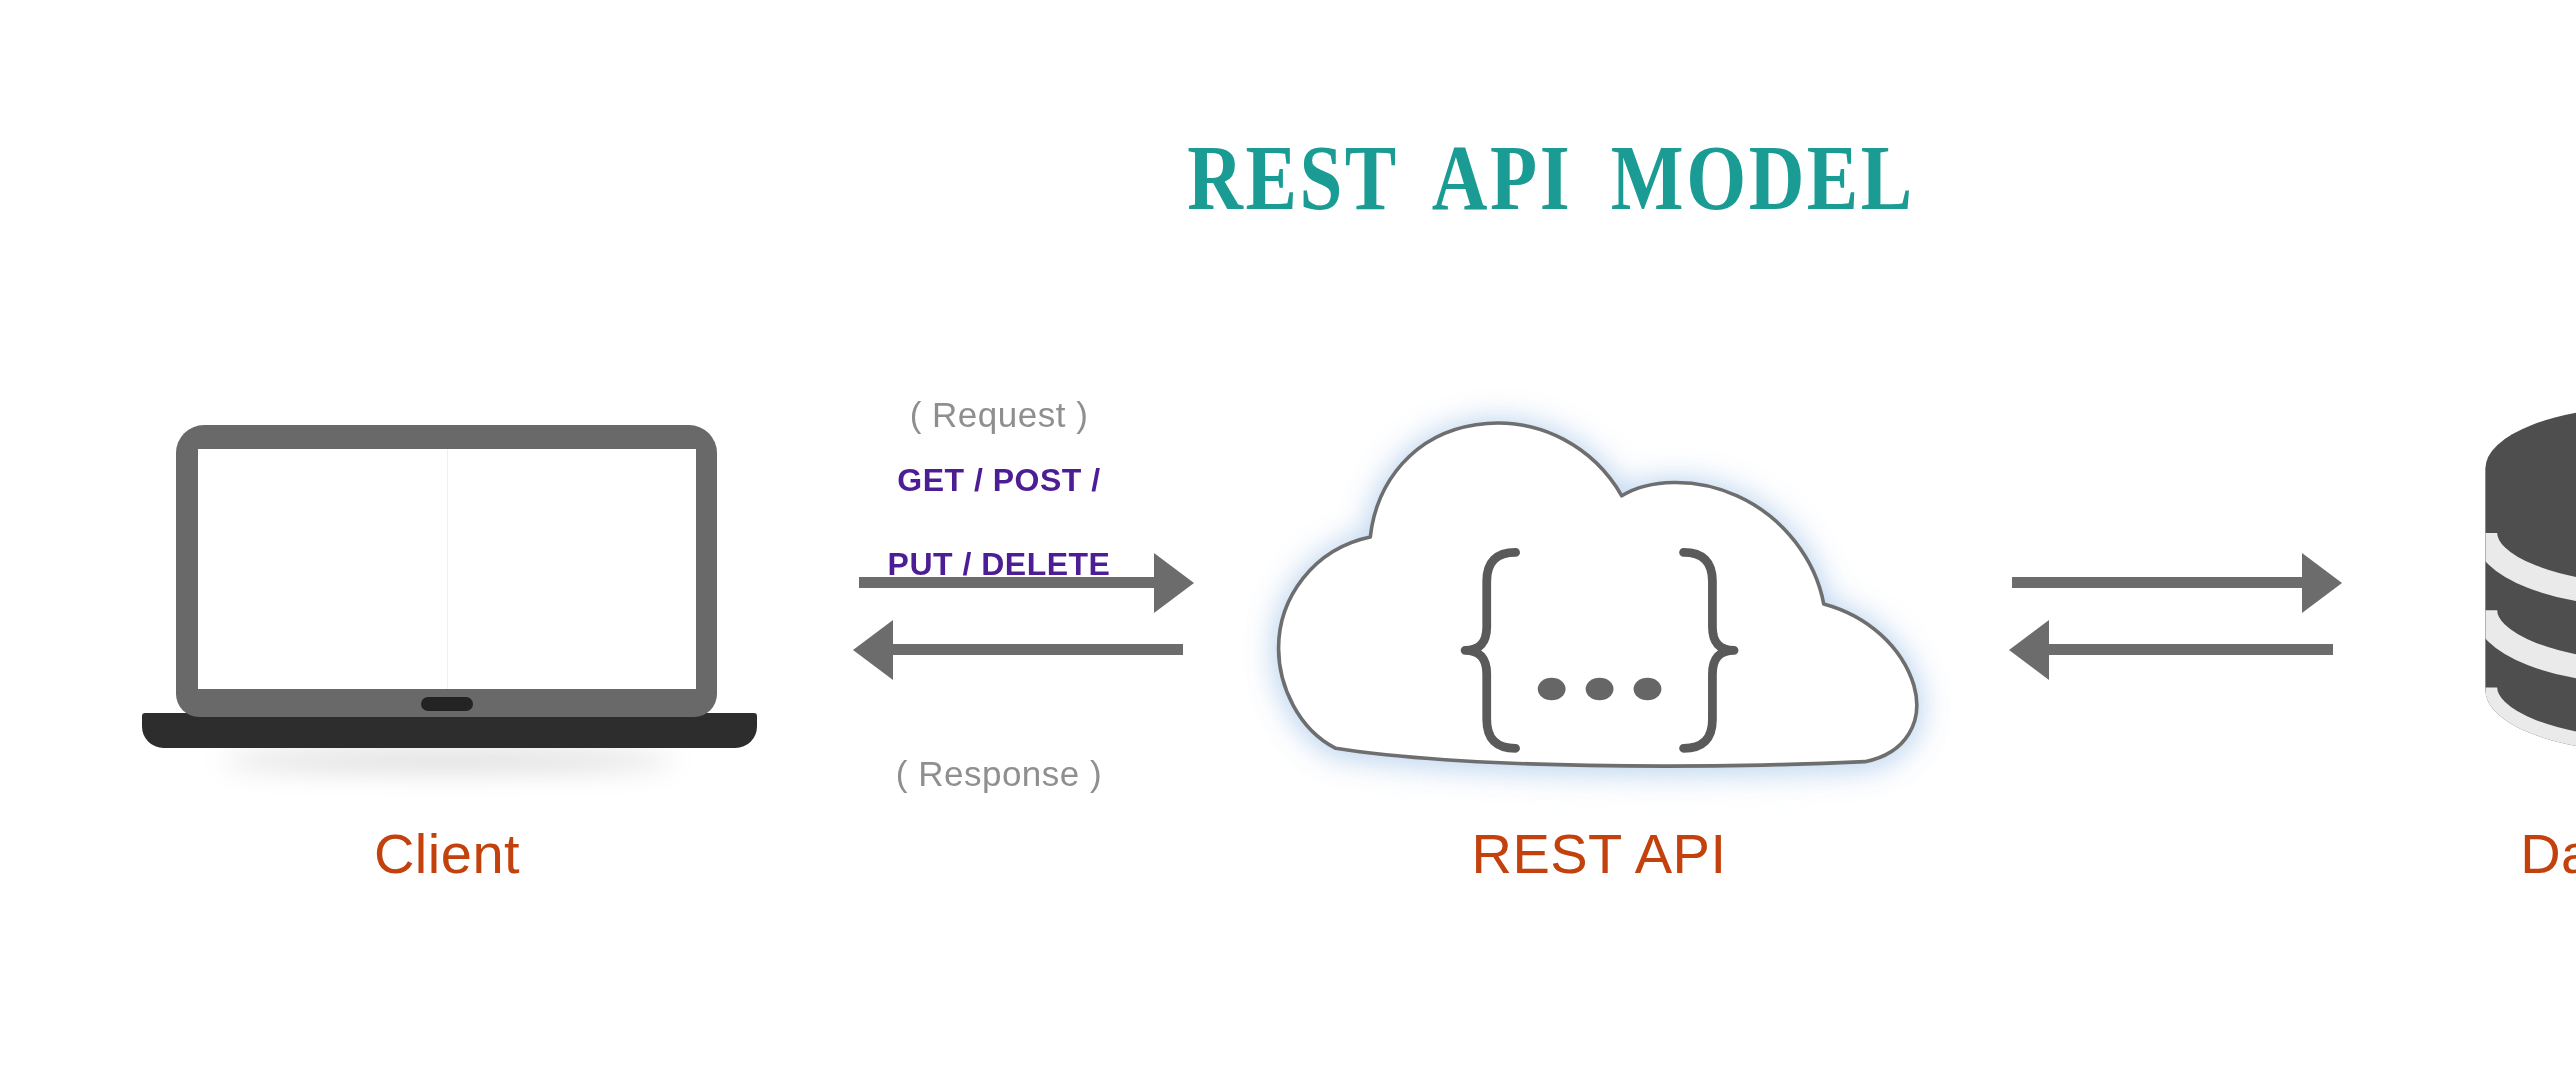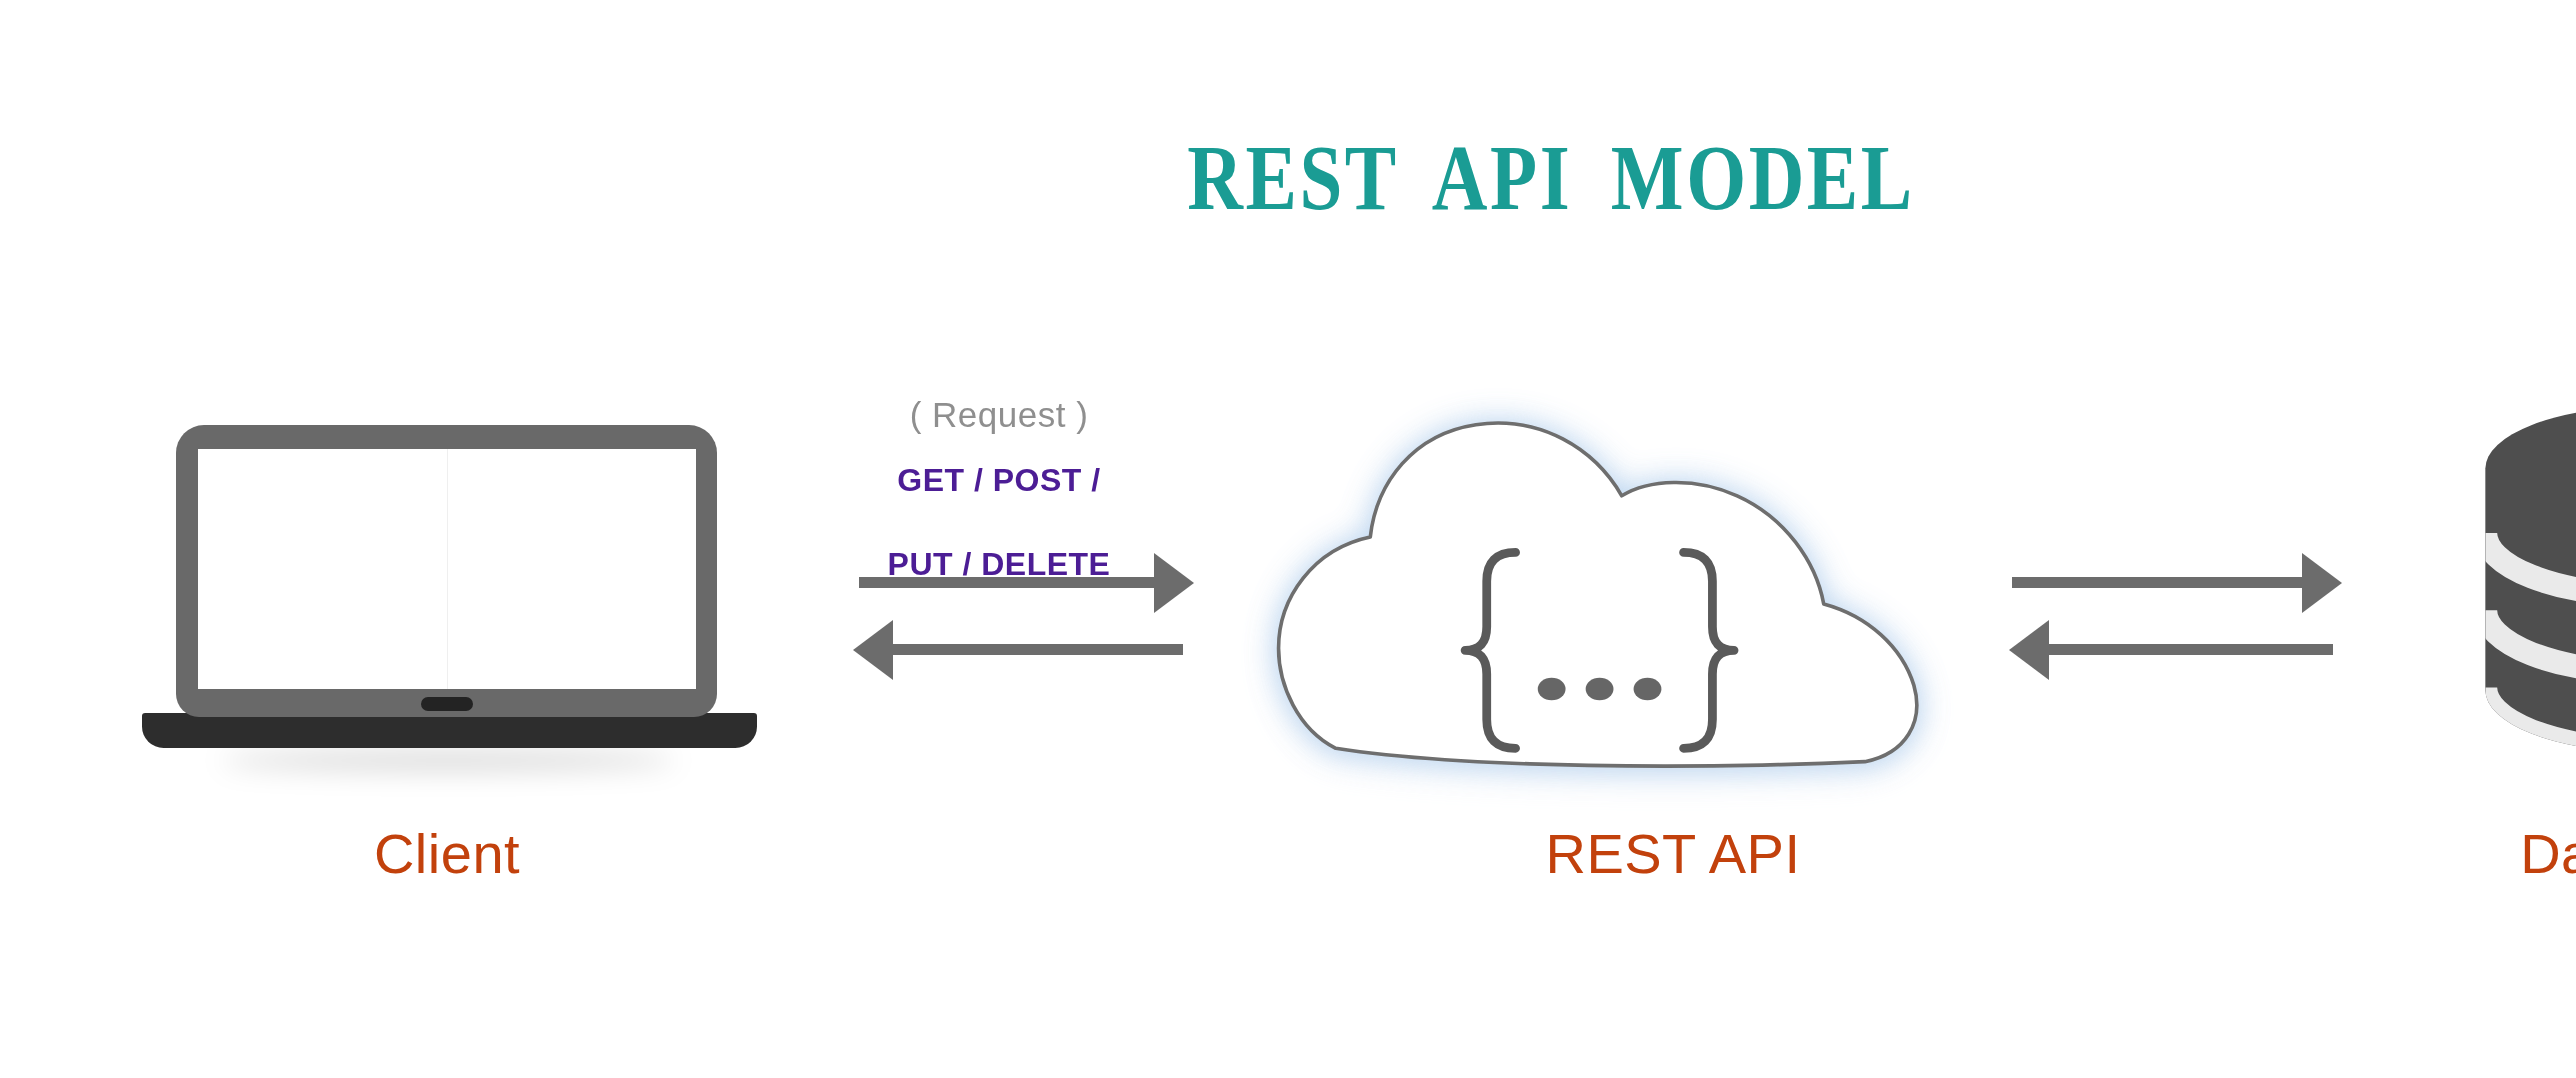--- a/index.html
+++ b/index.html
@@ -106,20 +106,21 @@
         <div class="seam"></div>
       </div>
       <div class="laptop-notch"></div>
     </div>
   </div>
   <div class="node-label" style="left:447px;top:821px;">Client</div>
 
   <div class="flow-text muted" style="top:395px;">( Request )</div>
   <div class="flow-text methods" style="top:462px;">GET / POST /</div>
   <div class="flow-text methods" style="top:546px;">PUT / DELETE</div>
+  <div class="flow-text muted" style="top:754px;">( Response )</div>
 
   <div class="arrow right" style="left:859px;top:553px;width:335px;">
     <span class="shaft"></span>
     <span class="head"></span>
   </div>
   <div class="arrow left" style="left:853px;top:620px;width:330px;">
     <span class="shaft"></span>
     <span class="head"></span>
   </div>
 
@@ -148,21 +149,21 @@
     <g>
       <path class="brace" d="M 2942,1072 Q 2886,1072 2886,1128 L 2886,1216 Q 2886,1262 2844,1262 Q 2886,1262 2886,1308 L 2886,1396 Q 2886,1452 2942,1452"></path>
       <path class="brace" d="M 3268,1072 Q 3324,1072 3324,1128 L 3324,1216 Q 3324,1262 3366,1262 Q 3324,1262 3324,1308 L 3324,1396 Q 3324,1452 3268,1452"></path>
     </g>
     <g>
       <ellipse class="dot" cx="3012" cy="1337" rx="27" ry="22"></ellipse>
       <ellipse class="dot" cx="3105" cy="1337" rx="27" ry="22"></ellipse>
       <ellipse class="dot" cx="3198" cy="1337" rx="27" ry="22"></ellipse>
     </g>
   </svg>
-  <div class="node-label" style="left:1673px;top:821px;">REST API</div>
+  <div class="node-label" style="left:1599px;top:821px;">REST API</div>
 
   <svg class="icon-svg" style="left:2458px;top:381px;width:371px;height:407px;" viewBox="4770 740 720 790">
     <defs>
       <clipPath id="dbclip">
         <path d="M 4823,910 A 308 120 0 0 1 5439,910 L 5439,1340 A 308 120 0 0 1 4823,1340 Z"></path>
       </clipPath>
     </defs>
     <path class="db-body" d="M 4823,910 A 308 120 0 0 1 5439,910 L 5439,1340 A 308 120 0 0 1 4823,1340 Z"></path>
     <g clip-path="url(#dbclip)">
       <path class="db-stripe" d="M 4823,1035 A 308 120 0 0 0 5439,1035"></path>

